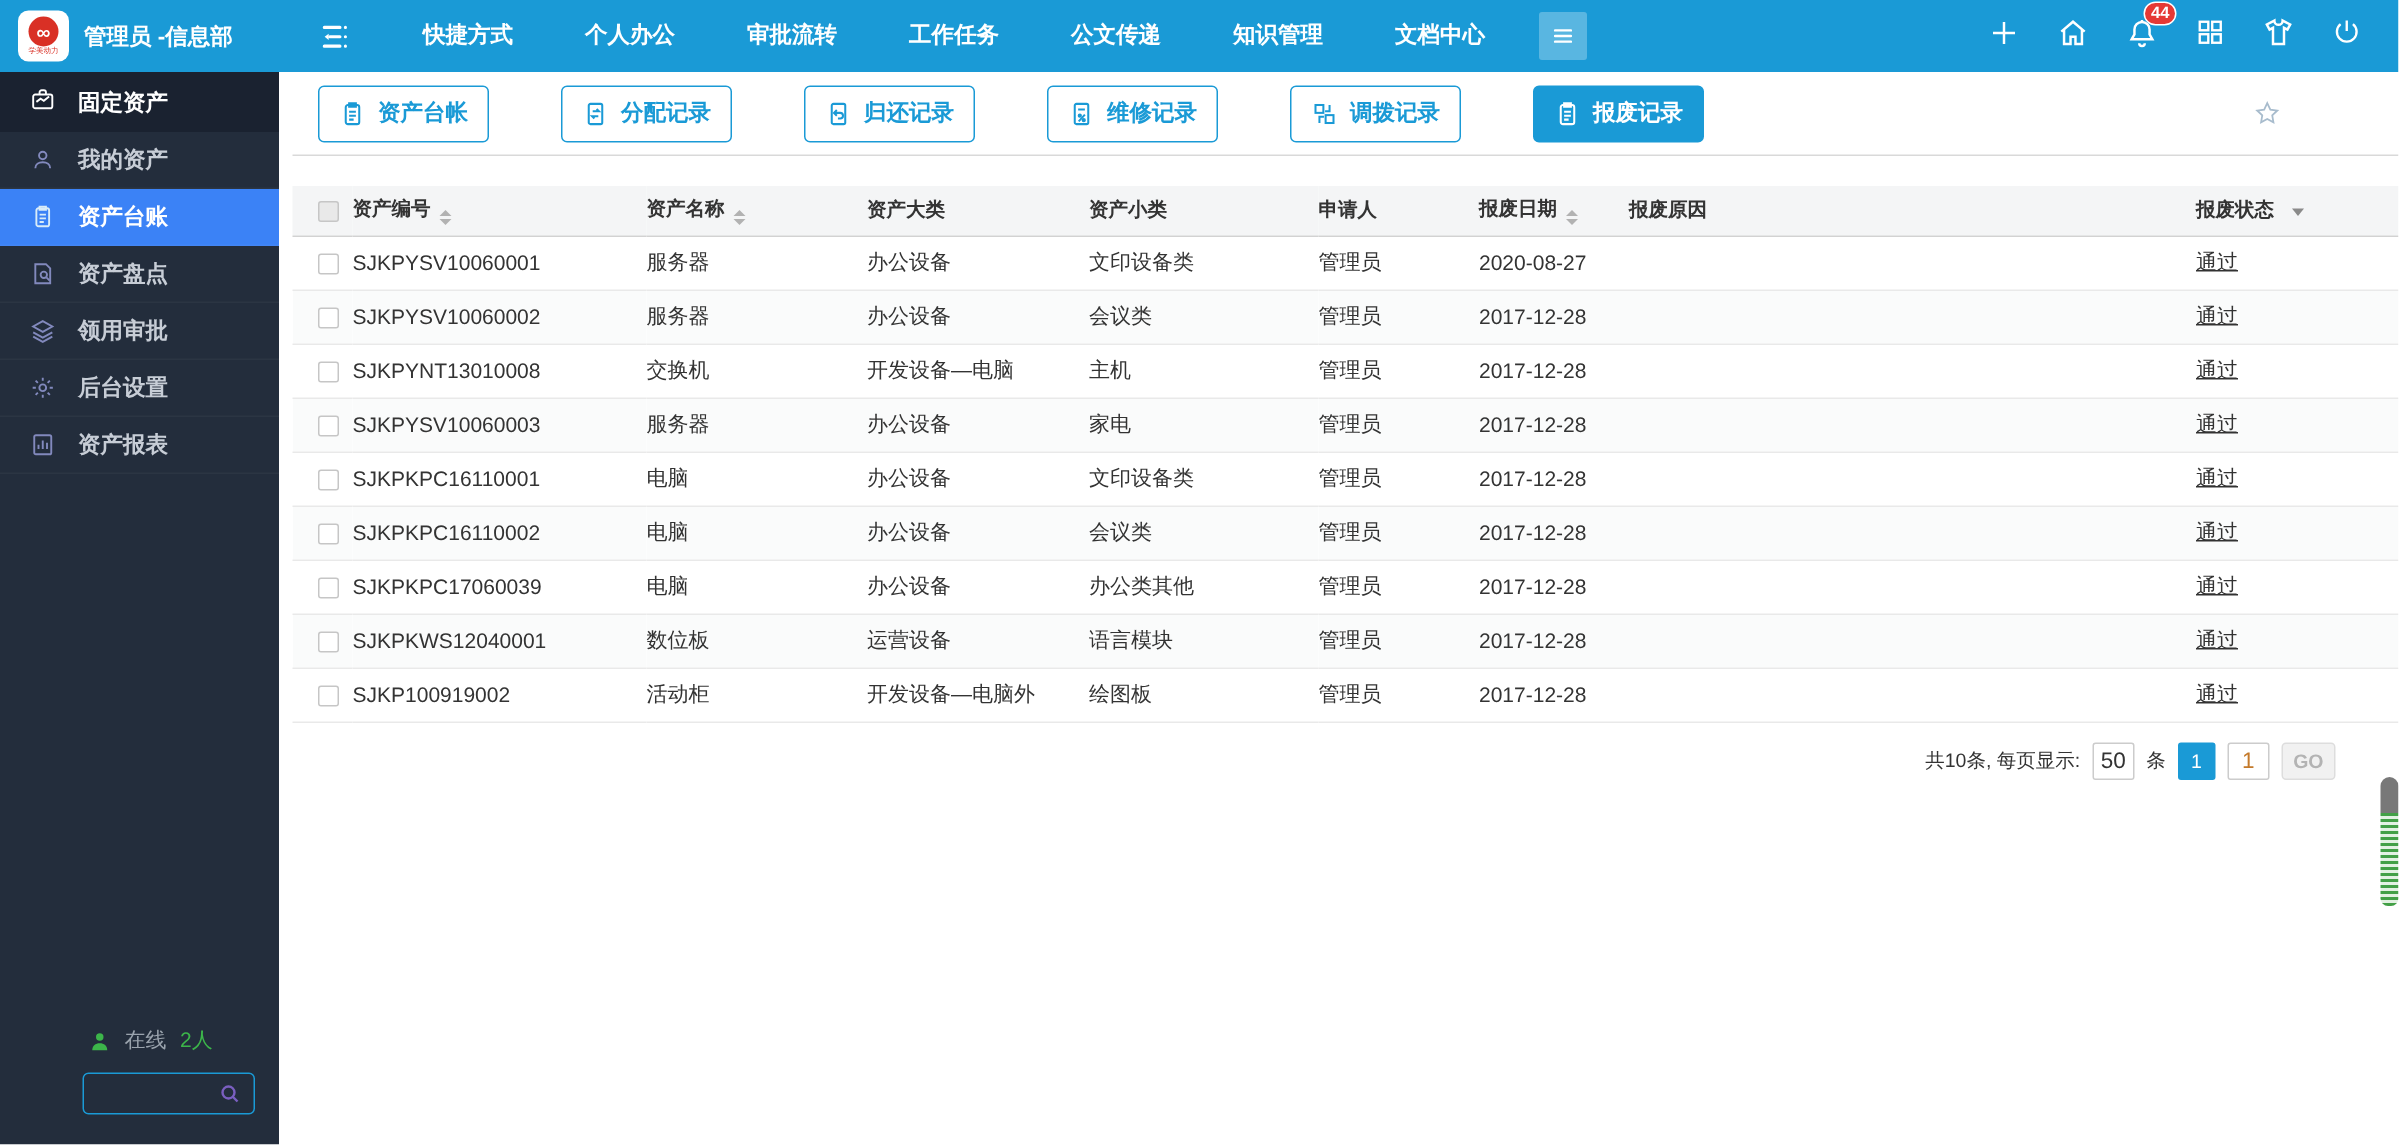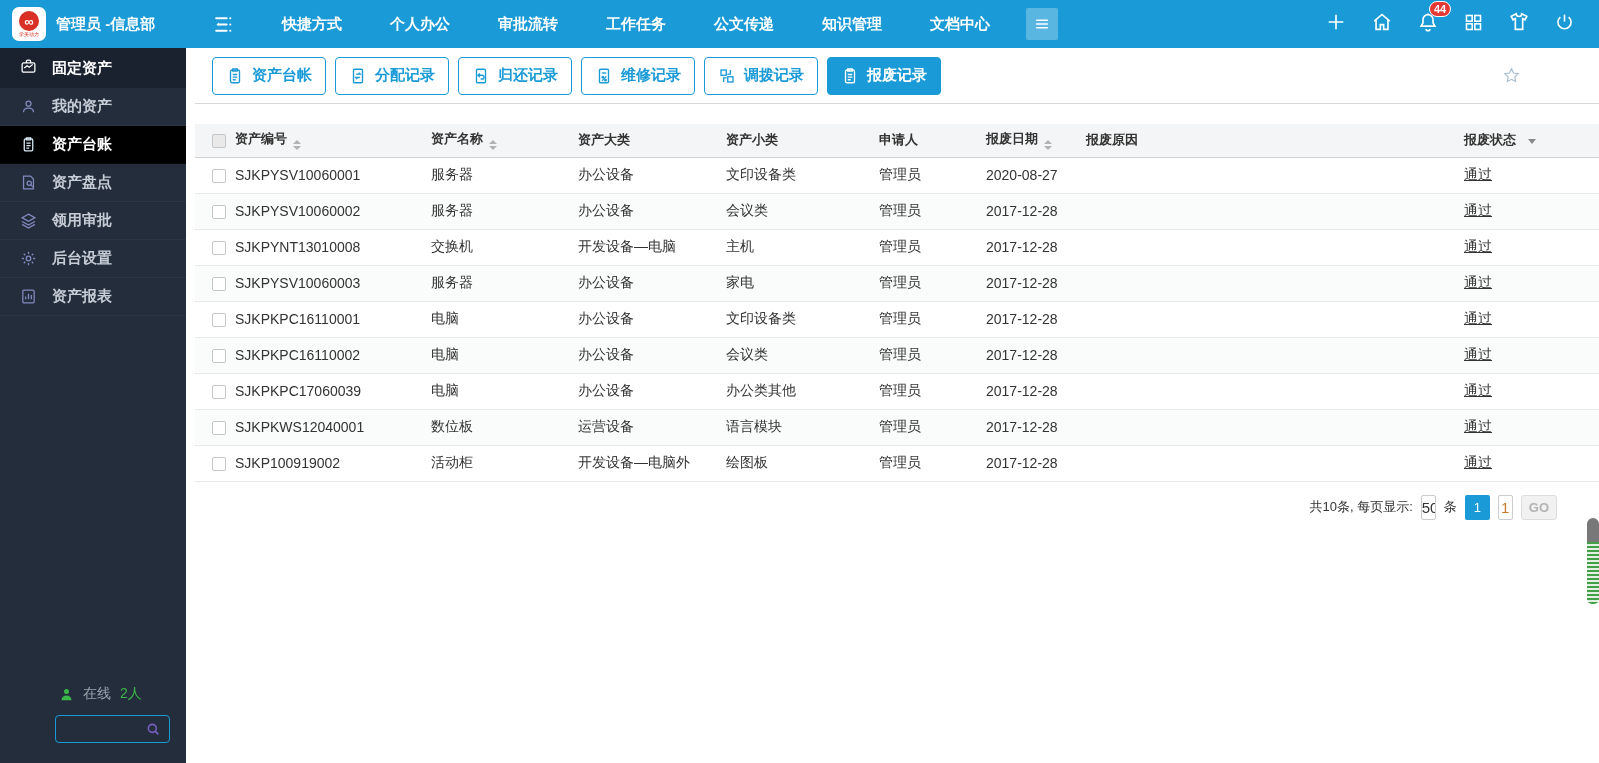--- a/index.html
+++ b/index.html
@@ -20,32 +20,32 @@
   .top-actions { margin-left:auto; display:flex; align-items:center; gap:24px; padding-right:24px; }
   .action { position:relative; display:flex; align-items:center; cursor:pointer; }
   .badge { position:absolute; top:-10px; left:12px; background:#e53935; border:1px solid #fff; color:#fff; font-size:11px; font-weight:bold; border-radius:9px; padding:1px 4px; line-height:12px; }
   .badge:empty { display:none; }
 
   
   .sidebar { position:absolute; top:48px; left:0; bottom:0; width:186px; background:#232d3c; }
   .module-header { height:40px; background:#1a2230; display:flex; align-items:center; gap:15px; padding-left:20px; color:#fff; font-size:15px; font-weight:bold; cursor:pointer; }
   .side-item { height:38px; display:flex; align-items:center; gap:15px; padding-left:20px; color:#c7cdd6; font-size:15px; font-weight:bold; border-bottom:1px solid rgba(255,255,255,.04); cursor:pointer; }
   .side-item .ic { color:#8289bd; display:flex; }
-  .side-item.active { background:#000000; color:#fff; }
+  .side-item.active { background:#3b82f6; color:#fff; }
   .side-item.active .ic { color:#d9ecf8; }
   .sidebar-bottom { position:absolute; left:0; right:0; bottom:20px;padding-left:39px; }
   .online { display:flex; align-items:center; gap:9px; padding-left:20px; color:#9aa3ad; font-size:14px; margin-bottom:12px; }
   .online .green { color:#3cb54a; }
   .side-search { margin:0 16px; height:28px; border:1px solid #1a9ad6; border-radius:4px; display:flex; align-items:center; padding:0 8px; }
   .side-search input { flex:1; background:transparent; border:none; outline:none; color:#cfd4dc; font-size:13px; min-width:0; }
   .side-search .mag { color:#7a5fc0; display:flex; cursor:pointer; }
 
   
   .main { position:absolute; top:48px; left:195px; right:0; bottom:0; background:#fff; }
-  .tab-row { height:56px; display:flex; align-items:center; padding-left:17px; border-bottom:1px solid #d9d9d9; position:relative; background:#fff; }
+  .tab-row { height:56px; display:flex; align-items:center; padding-left:17px; border-bottom:1px solid #d9d9d9; position:relative; background:#fff;gap:39px; }
   .tab { display:flex; align-items:center; gap:8px; height:38px; padding:0 13px; margin-right:9px; border:1px solid #1a9ad6; border-radius:4px; color:#1a9ad6; font-size:15px; font-weight:bold; cursor:pointer; background:#fff; }
   .tab .ic { display:flex; }
   .tab.active { background:#1a9ad6; color:#fff; }
   .fav-star { position:absolute; right:78px; top:18px; display:flex; cursor:pointer; }
 
   .toolbar { height:39px; background:#f7f7f7; border-bottom:1px solid #ddd; display:flex; align-items:center; padding:0 17px; }
   .btn { background:#1a9ad6; color:#fff; border:none; border-radius:3px; height:26px; padding:0 14px; font-size:13px; font-weight:bold; margin-right:9px; cursor:pointer; display:flex; align-items:center; font-family:inherit; }
   .caret-w { width:0; height:0; border-left:4px solid transparent; border-right:4px solid transparent; border-top:5px solid #fff; margin-left:7px; display:inline-block; }
   .toolbar-right { margin-left:auto; display:flex; align-items:center; }
   .search-input { width:163px; height:26px; border:1px solid #ccc; border-radius:2px; padding:0 8px; font-size:13px; color:#333; background:#fff; font-family:inherit; }
@@ -67,21 +67,21 @@
   .sort i { width:0; height:0; border-left:4px solid transparent; border-right:4px solid transparent; }
   .sort .up { border-bottom:4px solid #b2b2b2; }
   .sort .down { border-top:4px solid #b2b2b2; }
   th.h-status { text-align:left; padding-right:18px; }
   .filter-caret { width:0; height:0; border-left:4px solid transparent; border-right:4px solid transparent; border-top:5px solid #8a8a8a; display:inline-block; margin-left:12px; cursor:pointer; }
   td.c-status { text-align:left; padding-right:86px !important; }
   td.c-status a { color:#333; text-decoration:underline; cursor:pointer; }
 
   
   .pager { display:flex; align-items:center; justify-content:flex-end; gap:8px; padding:13px 42px 0 0; font-size:13px; color:#333; }
-  .pg-size, .pg-goto { width:15px; height:25px; border:1px solid #ccc; border-radius:2px; text-align:center; font-size:15px; color:#333; font-family:inherit; }
+  .pg-size, .pg-goto { width:28px; height:25px; border:1px solid #ccc; border-radius:2px; text-align:center; font-size:15px; color:#333; font-family:inherit; }
   .pg-goto { color:#c47a2b; }
   .pg-current { width:25px; height:25px; background:#1a9ad6; color:#fff; border-radius:2px; display:flex; align-items:center; justify-content:center; font-size:13px; cursor:pointer; }
   .pg-go { height:25px; padding:0 7px; background:#f1f1f1; border:1px solid #ddd; border-radius:3px; color:#b3b3b3; font-size:13px; font-weight:bold; cursor:pointer; font-family:inherit; }
 
   
   .scroll-thumb { position:absolute; right:0; top:518px; width:12px; z-index:30; cursor:pointer; }
   .scroll-cap { height:24px; background:#787878; border-radius:6px 6px 0 0; }
   .scroll-stripes { height:62px; border-radius:0 0 5px 5px; background:repeating-linear-gradient(180deg,#43a047 0 2px,#e2f1e2 2px 4px); }
 </style>
 </head>

